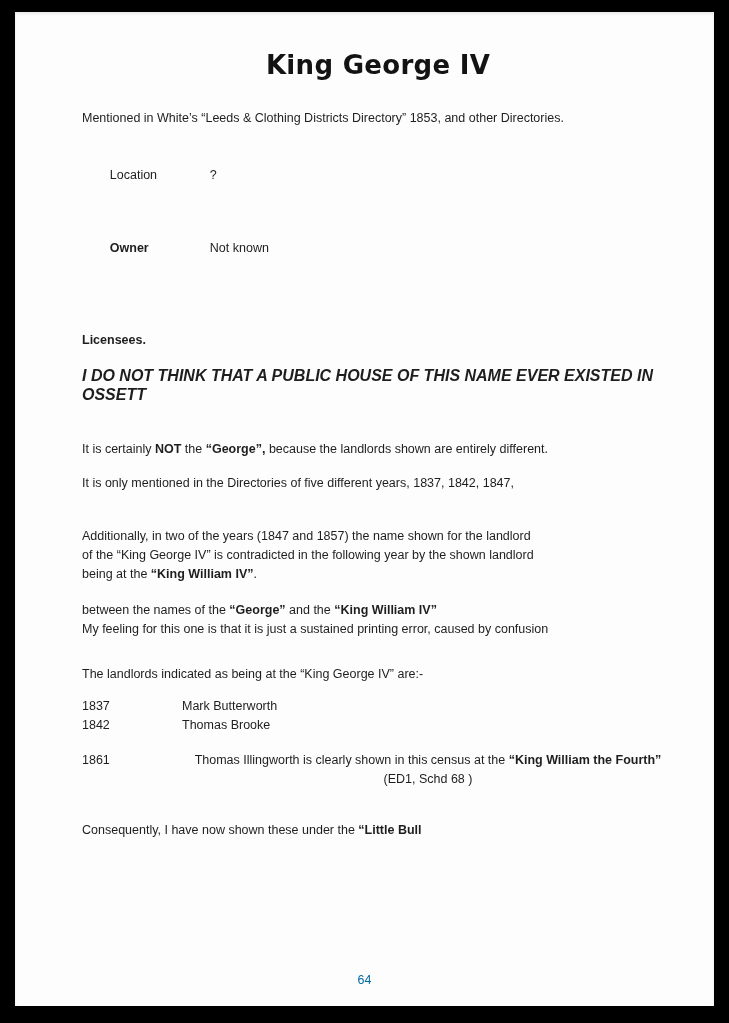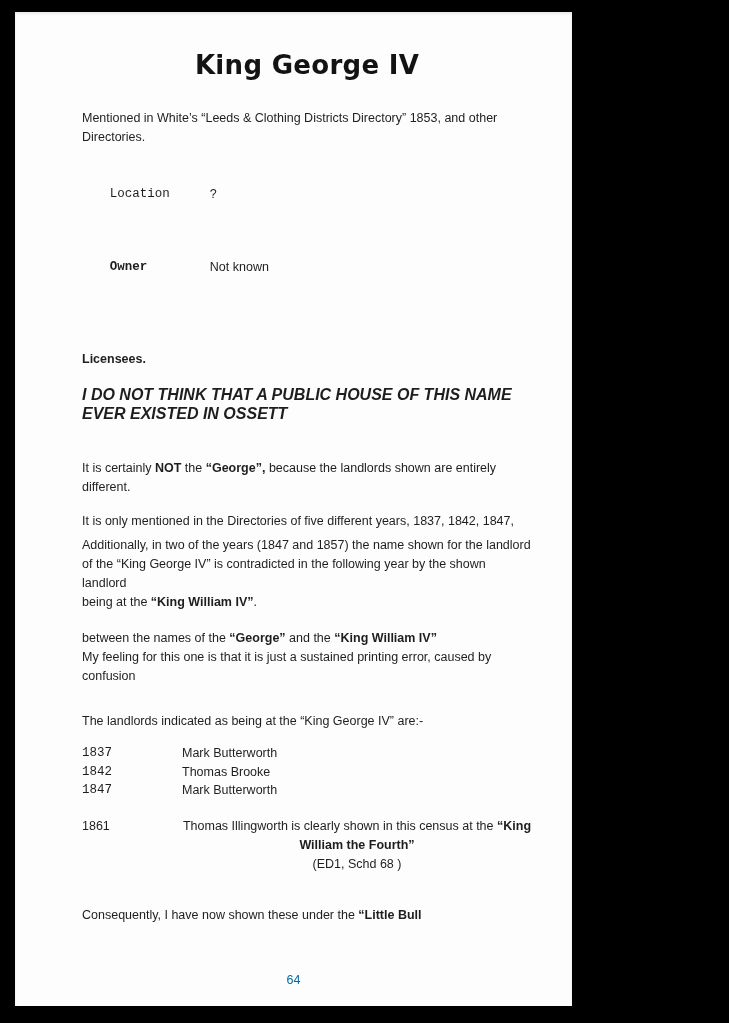--- a/index.html
+++ b/index.html
@@ -12,21 +12,21 @@
     width: 729px;
     height: 1023px;
     background: #000;
     overflow: hidden;
     font-family: "Liberation Sans", sans-serif;
   }
   .page {
     position: absolute;
     left: 15px;
     top: 12px;
-    width: 557px;
+    width: 699px;
     height: 994px;
     background: #fdfdfd;
     color: #1e1e1e;
     font-size: 12.5px;
     box-shadow: inset 0 2px 3px rgba(0,0,0,0.08);
   }
   .content {
     padding: 37px 40px 0 67px;
   }
   h1.doc-title {
@@ -44,32 +44,31 @@
     white-space: pre-wrap;
     margin: 0;
   }
   .intro       { margin-top: 28px; }
   .row-loc     { margin-top: 19px; }
   .row-own     { margin-top: 16px; }
   .licensees   { margin-top: 54px; font-weight: bold; }
   .assertion   { margin-top: 16px; font-weight: bold; font-style: italic; font-size: 16px; }
   .p-not       { margin-top: 36px; }
   .p-five      { margin-top: 15px; }
-  .p-add       { margin-top: 5px; }
+  .p-add       { margin-top: 34px; }
   .p-feel      { margin-top: 17px; }
   .l-intro     { margin-top: 26px; }
   .list        { margin-top: 13px; }
   .list .ln    { line-height: 18.6px; }
   .census      { margin-top: 17px; display: flex; }
   .closing     { margin-top: 32px; }
   .lbl {
     display: inline-block;
     width: 100px;
     vertical-align: top;
-    font-family: Liberation Mono, monospace;
   }
   .bold { font-weight: bold; }
   .census .year-col { width: 100px; flex: 0 0 100px; }
   .census .text-col { flex: 1; text-align: center; }
   .page-num {
     position: absolute;
     left: 0;
     right: 0;
     top: 961px;
     text-align: center;
@@ -116,21 +115,20 @@
       <div class="p-feel">
         <p class="ln"><span>between the names of the </span><b>“George”</b><span> and the </span><b>“King William IV”</b></p>
         <p class="ln">My feeling for this one is that it is just a sustained printing error, caused by confusion</p>
       </div>
 
       <p class="ln l-intro">The landlords indicated as being at the “King George IV” are:-</p>
 
       <div class="list">
         <div class="ln"><span class="lbl">1837</span><span>Mark Butterworth</span></div>
         <div class="ln"><span class="lbl">1842</span><span>Thomas Brooke</span></div>
-        <div class="ln"><span class="lbl">1847</span><span>Mark Butterworth</span></div>
       </div>
 
       <div class="census">
         <div class="year-col ln">1861</div>
         <div class="text-col">
           <p class="ln"><span>Thomas Illingworth is clearly shown in this census at the </span><b>“King William the Fourth”</b></p>
           <p class="ln">(ED1, Schd 68 )</p>
         </div>
       </div>
 

